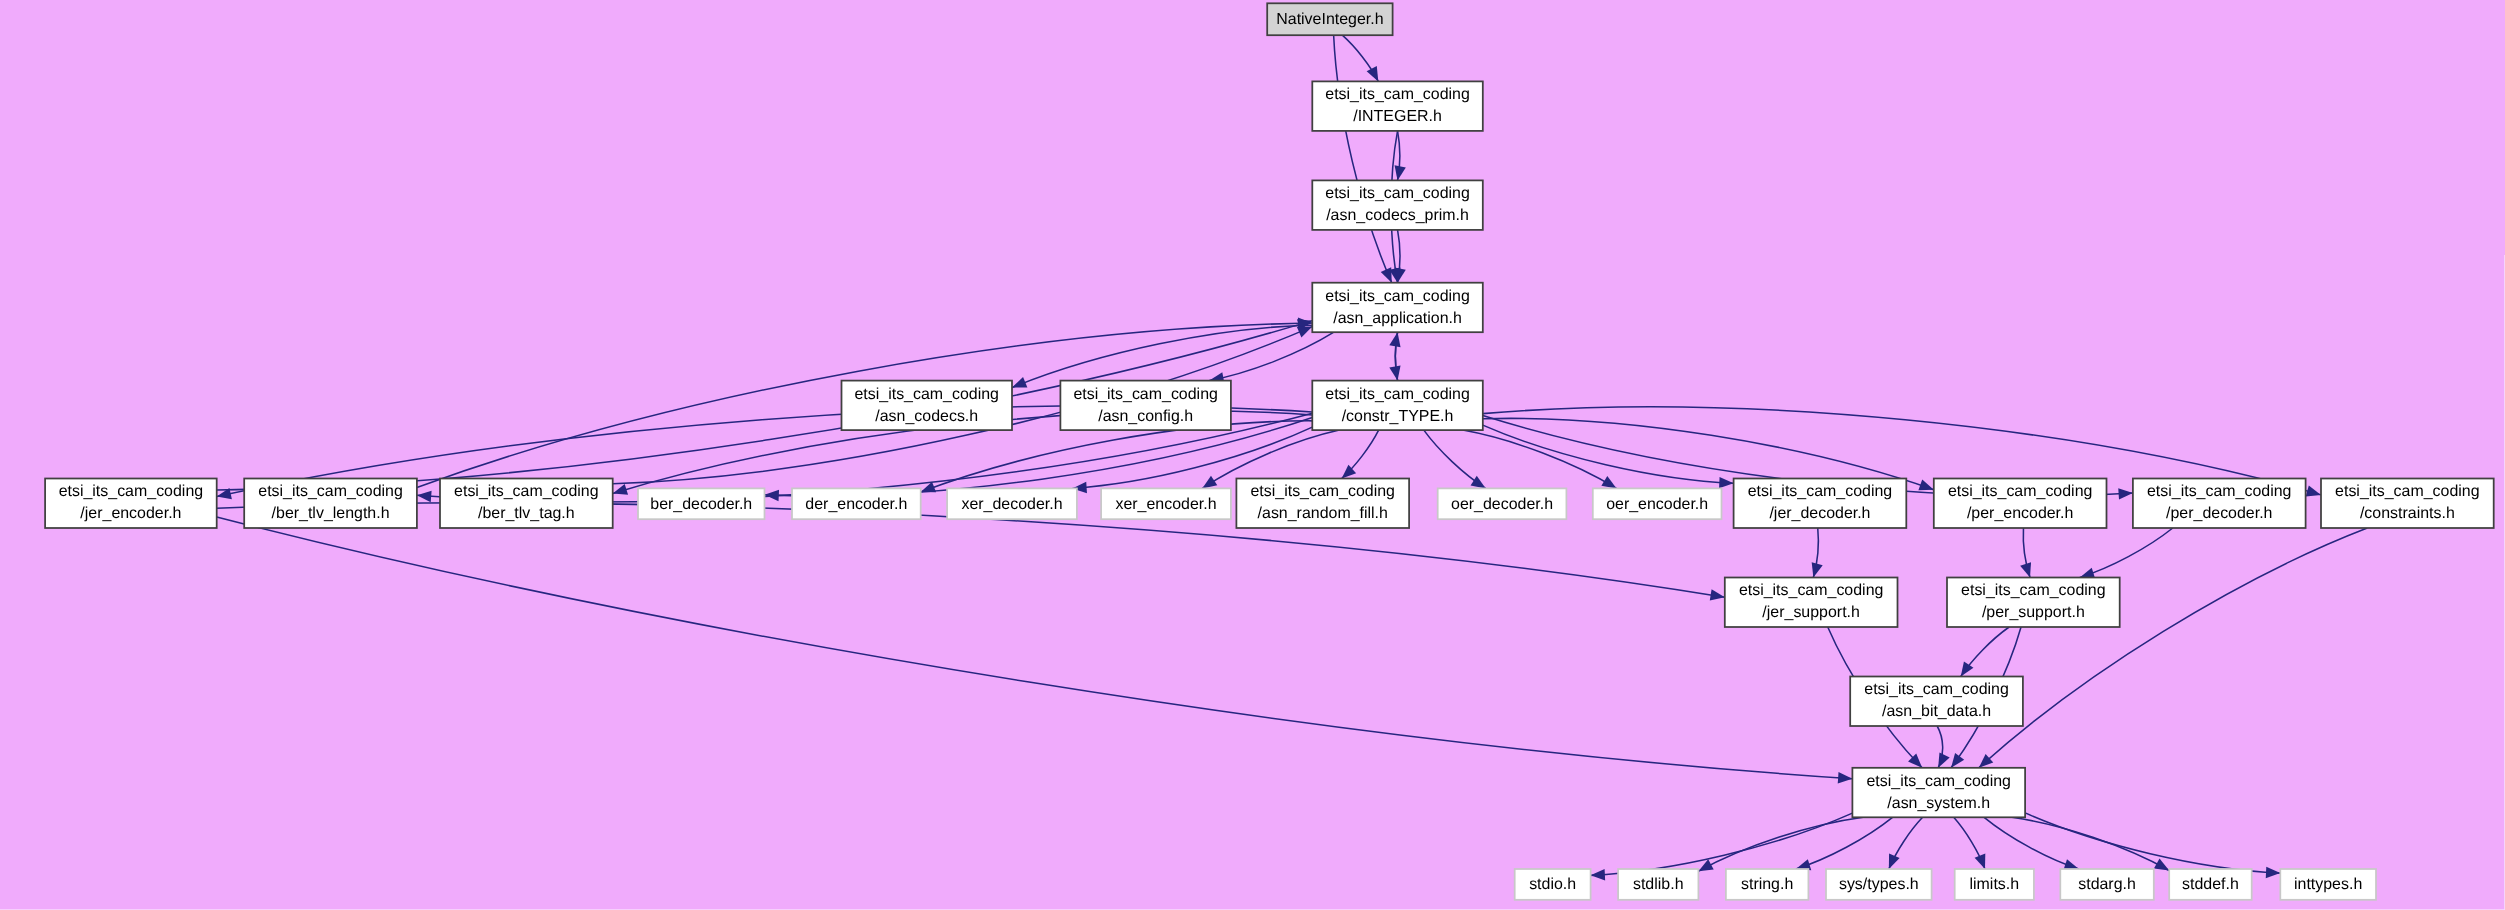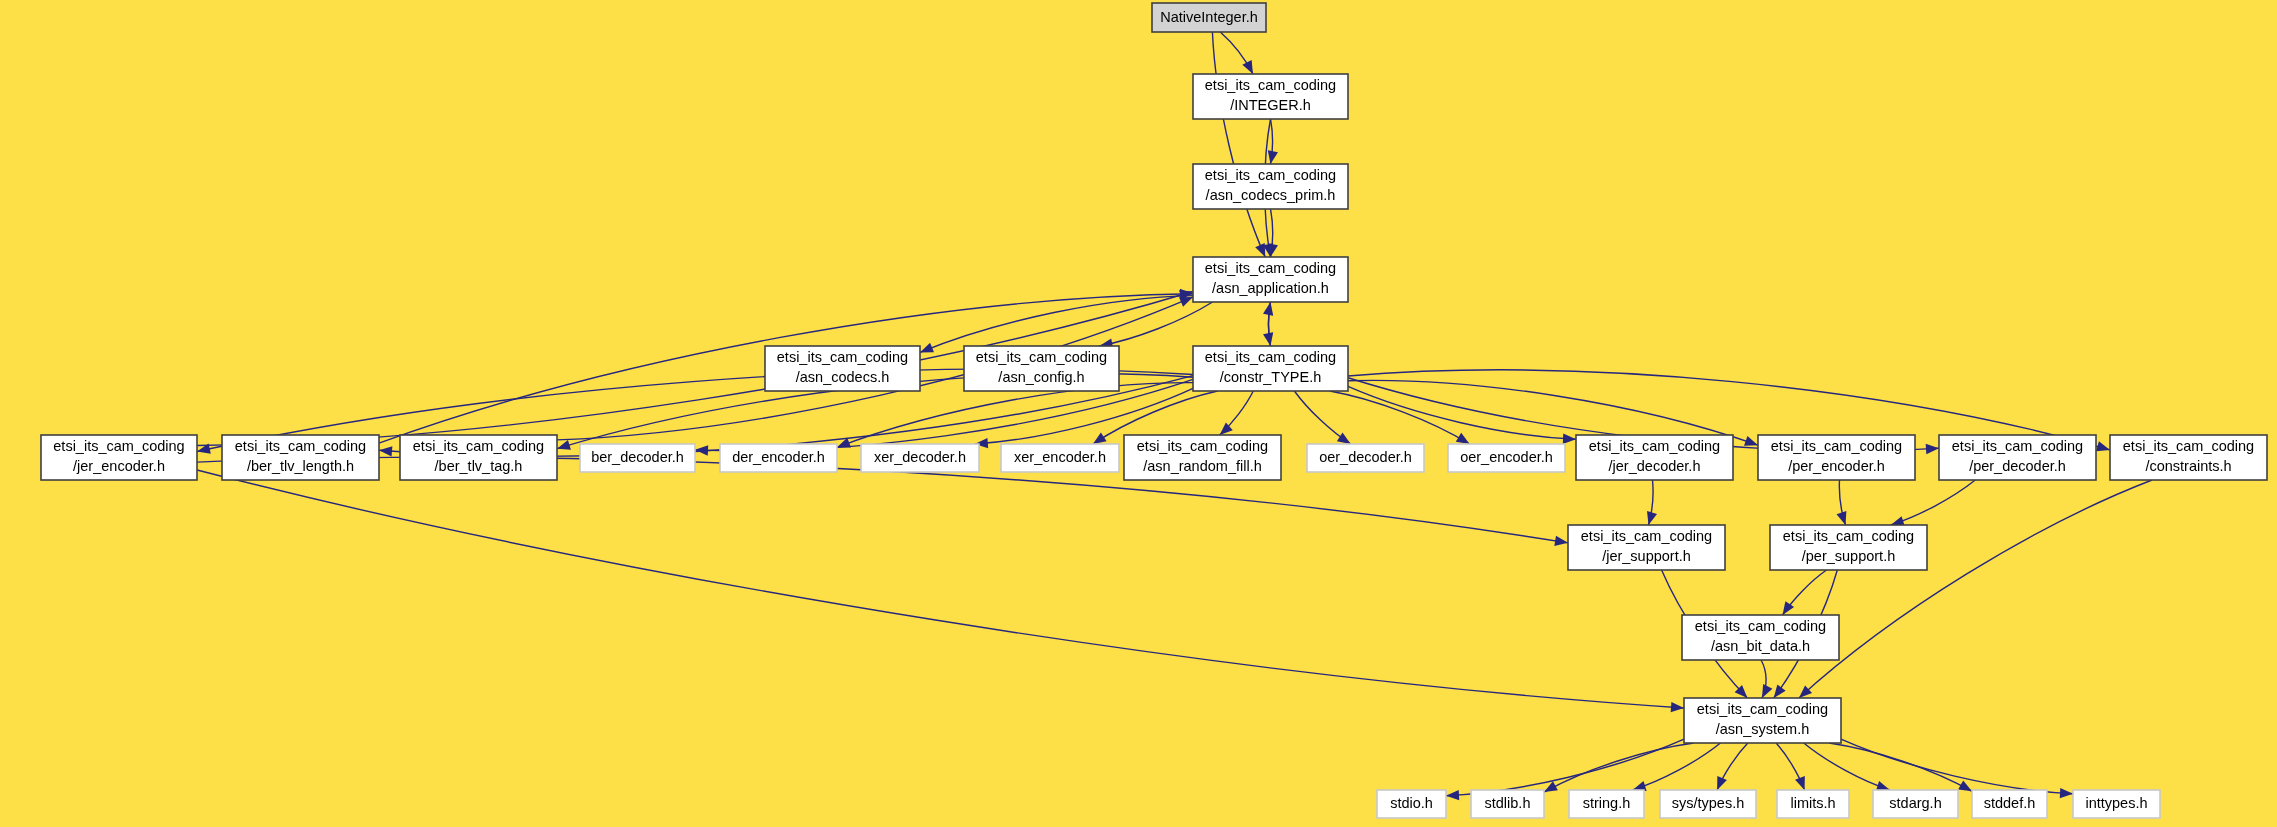--- a/index.html
+++ b/index.html
@@ -1,17 +1,17 @@
 <!DOCTYPE html>
 <html><head>
 <meta charset="utf-8">
 <style>
   html,body{margin:0;padding:0;background:#ffffff;}
   body{font-family:"Liberation Sans",sans-serif;}
-  #graph-root{position:relative;width:2277px;height:827px;overflow:hidden;background:#fde047;}
+  #graph-root{position:relative;width:2277px;height:827px;overflow:hidden;background:#f0abfc;}
   svg{display:block;}
   .node-label{font-family:"Liberation Sans",sans-serif;font-size:14.5px;fill:#000;text-anchor:middle;dominant-baseline:middle;}
   .nbox{stroke-width:1.6px;}
   .nbox.dark{stroke:#404040;}
   .nbox.light{stroke:#c8c8c8;}
   .nbox.root{stroke:#404040;}
   .edge{fill:none;stroke:#26267f;stroke-width:1.4px;}
   .arrow{fill:#26267f;stroke:none;}
 </style>
 </head>

